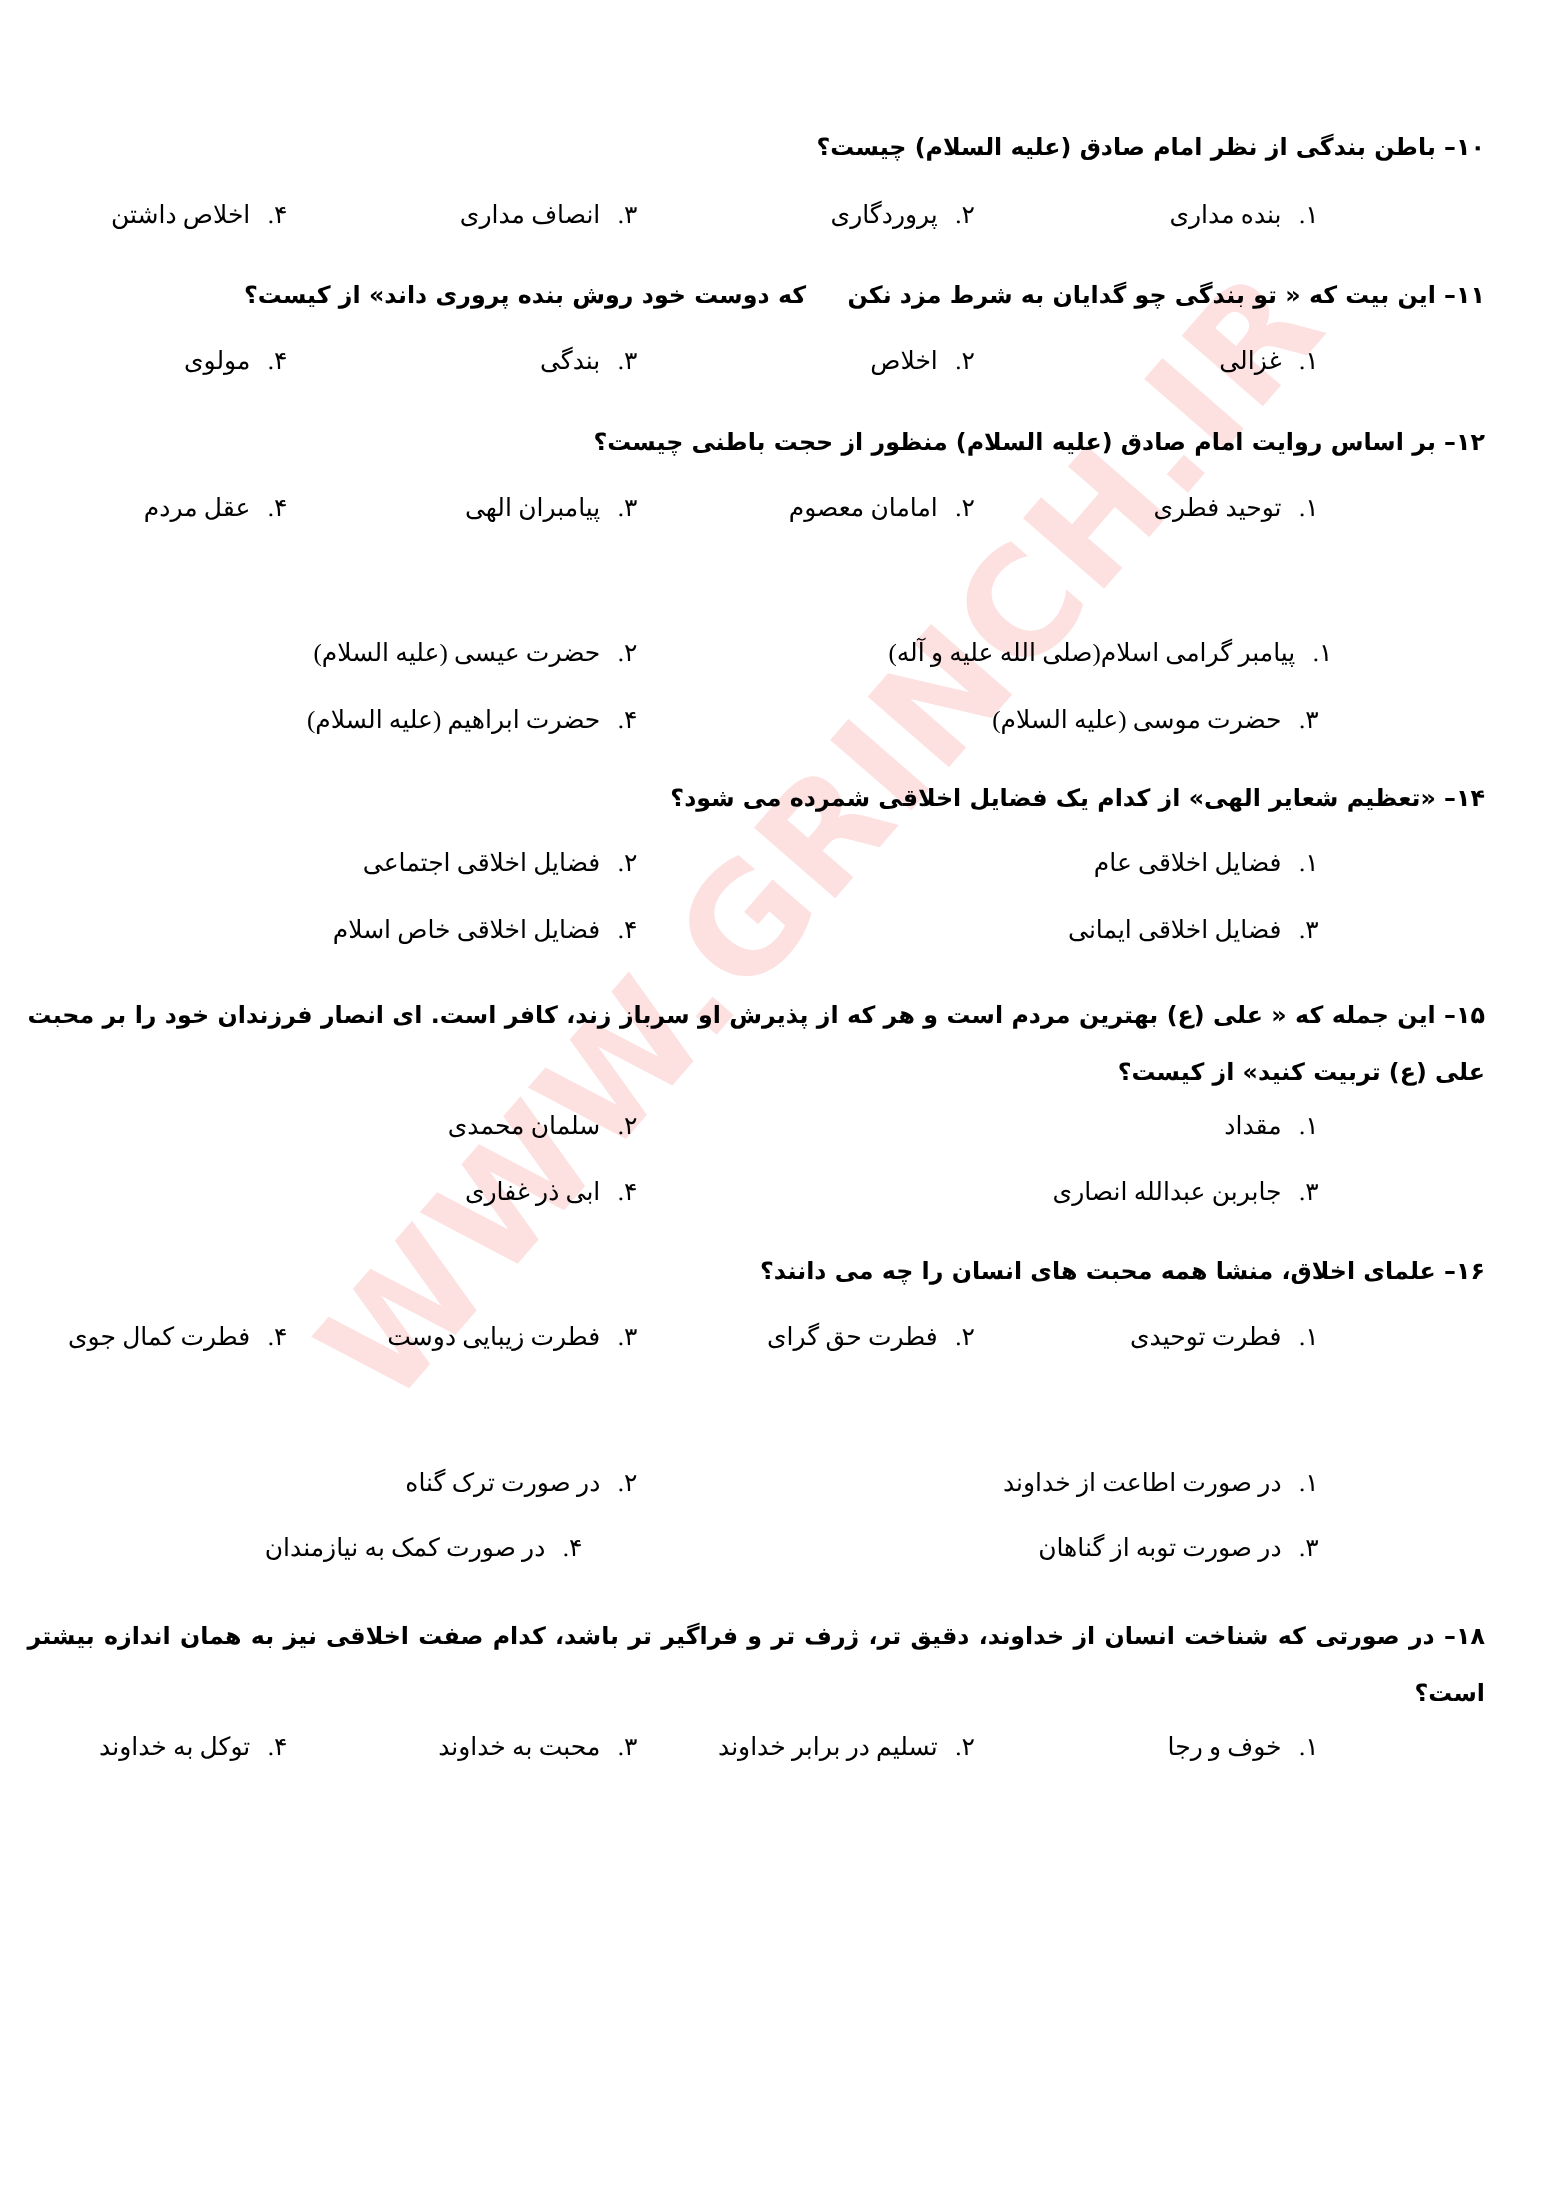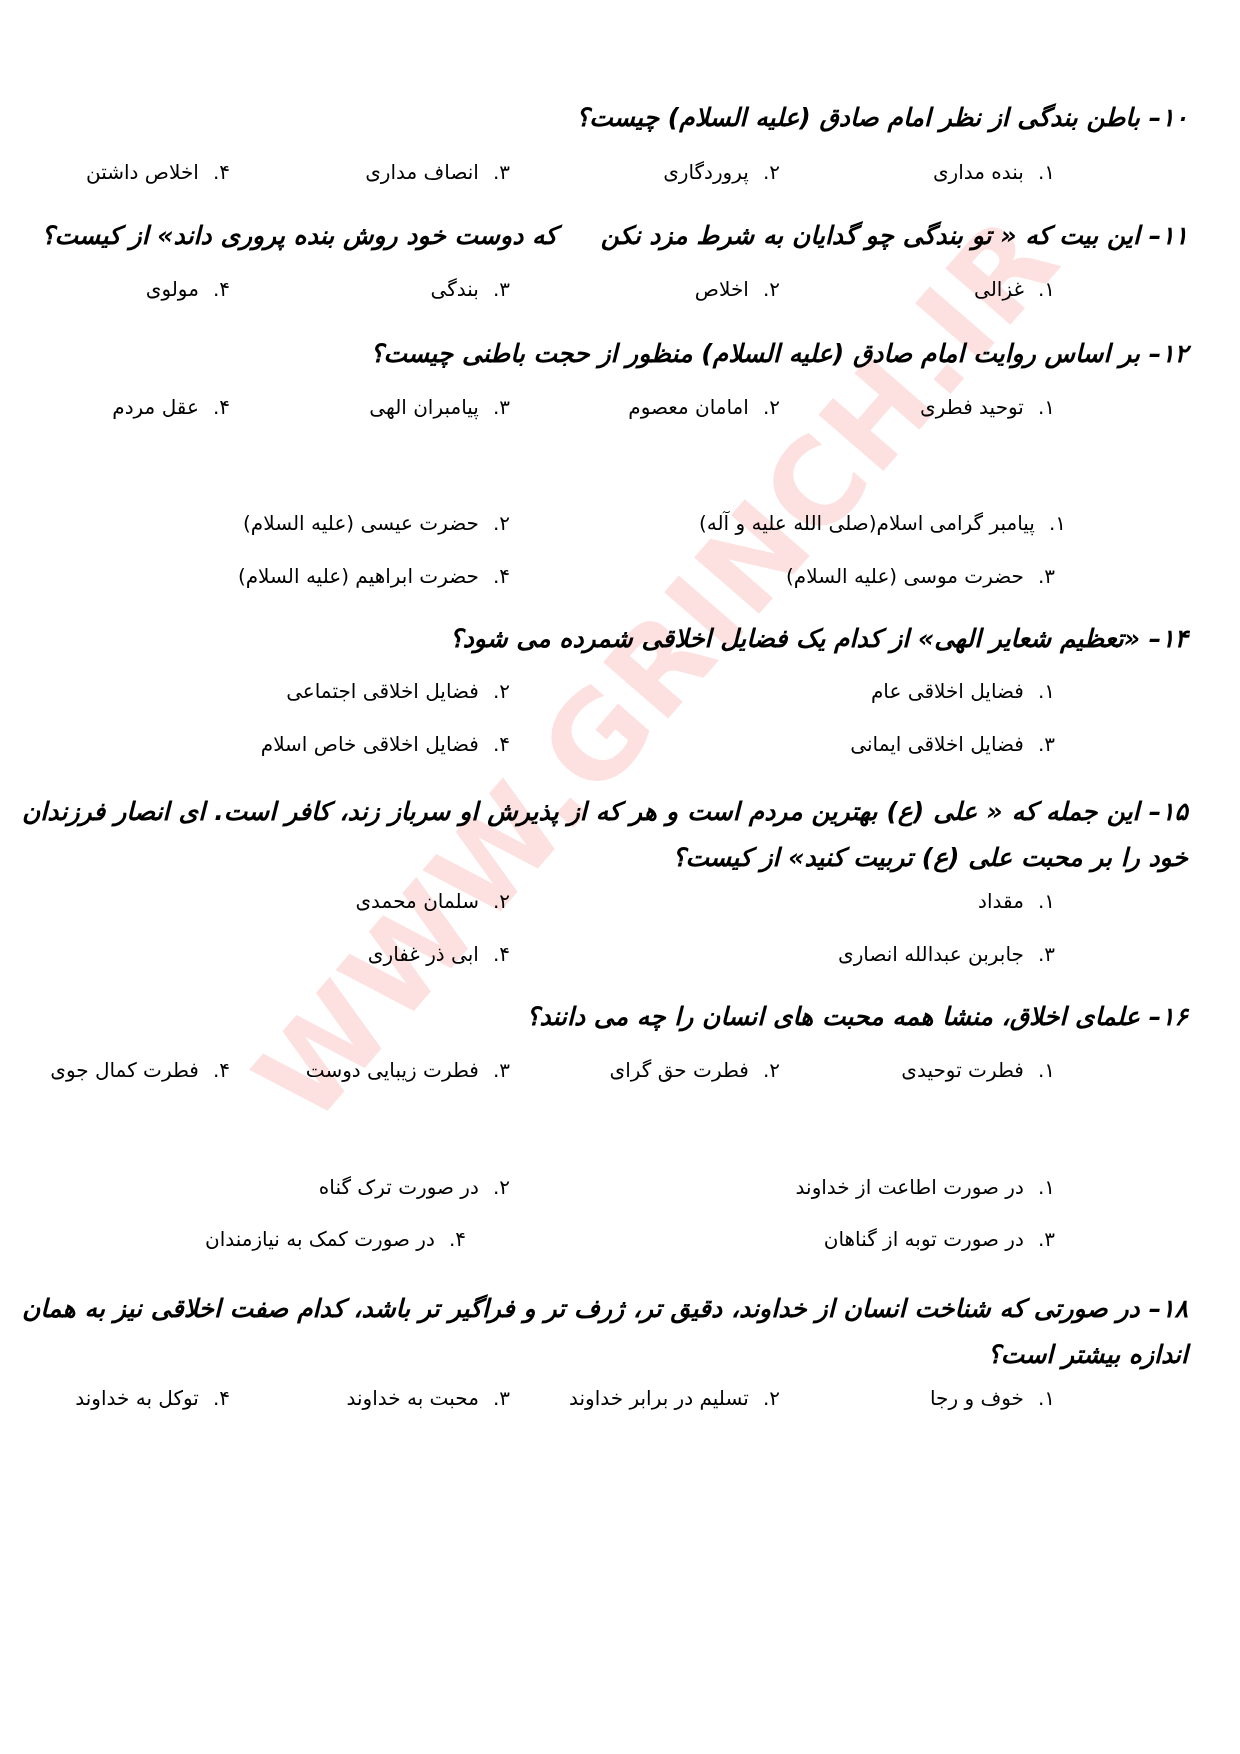--- a/index.html
+++ b/index.html
@@ -2,28 +2,28 @@
 <html><head>
 <meta charset="utf-8">
 <style>
   html, body { margin: 0; padding: 0; background: #ffffff; }
   body {
     width: 1240px; height: 1754px; position: relative; overflow: hidden;
     font-family: "DejaVu Sans", sans-serif; color: #000;
   }
   .page { position: absolute; inset: 0; direction: rtl; }
   .q-title {
-    position: absolute; right: 52px; font-weight: bold; font-size: 25px;
-    line-height: 34px; white-space: nowrap; text-align: right; font-style: italic;
+    position: absolute; right: 52px; font-weight: bold; font-size: 19px;
+    line-height: 34px; white-space: nowrap; text-align: right;
   }
   .q-title.wrap { white-space: normal; left: 22px; text-align: justify; text-align-last: right; }
   .q-num { font-weight: bold; }
   .opt {
     position: absolute; font-size: 20px; line-height: 30px; white-space: nowrap;
-    direction: rtl; text-align: right;
+    direction: rtl; text-align: right; font-family: Liberation Serif, serif;
   }
   .opt .n { margin-left: 14px; }
   .watermark {
     position: absolute; left: 150px; top: 750px; width: 760px; height: 130px;
     transform: rotate(-49deg); transform-origin: center;
     color: rgba(240, 60, 60, 0.16); font-family: "DejaVu Sans", sans-serif;
     font-weight: bold; font-size: 118px; letter-spacing: 2px;
     direction: ltr; text-align: center; line-height: 130px; pointer-events: none;
     white-space: nowrap;
   }

